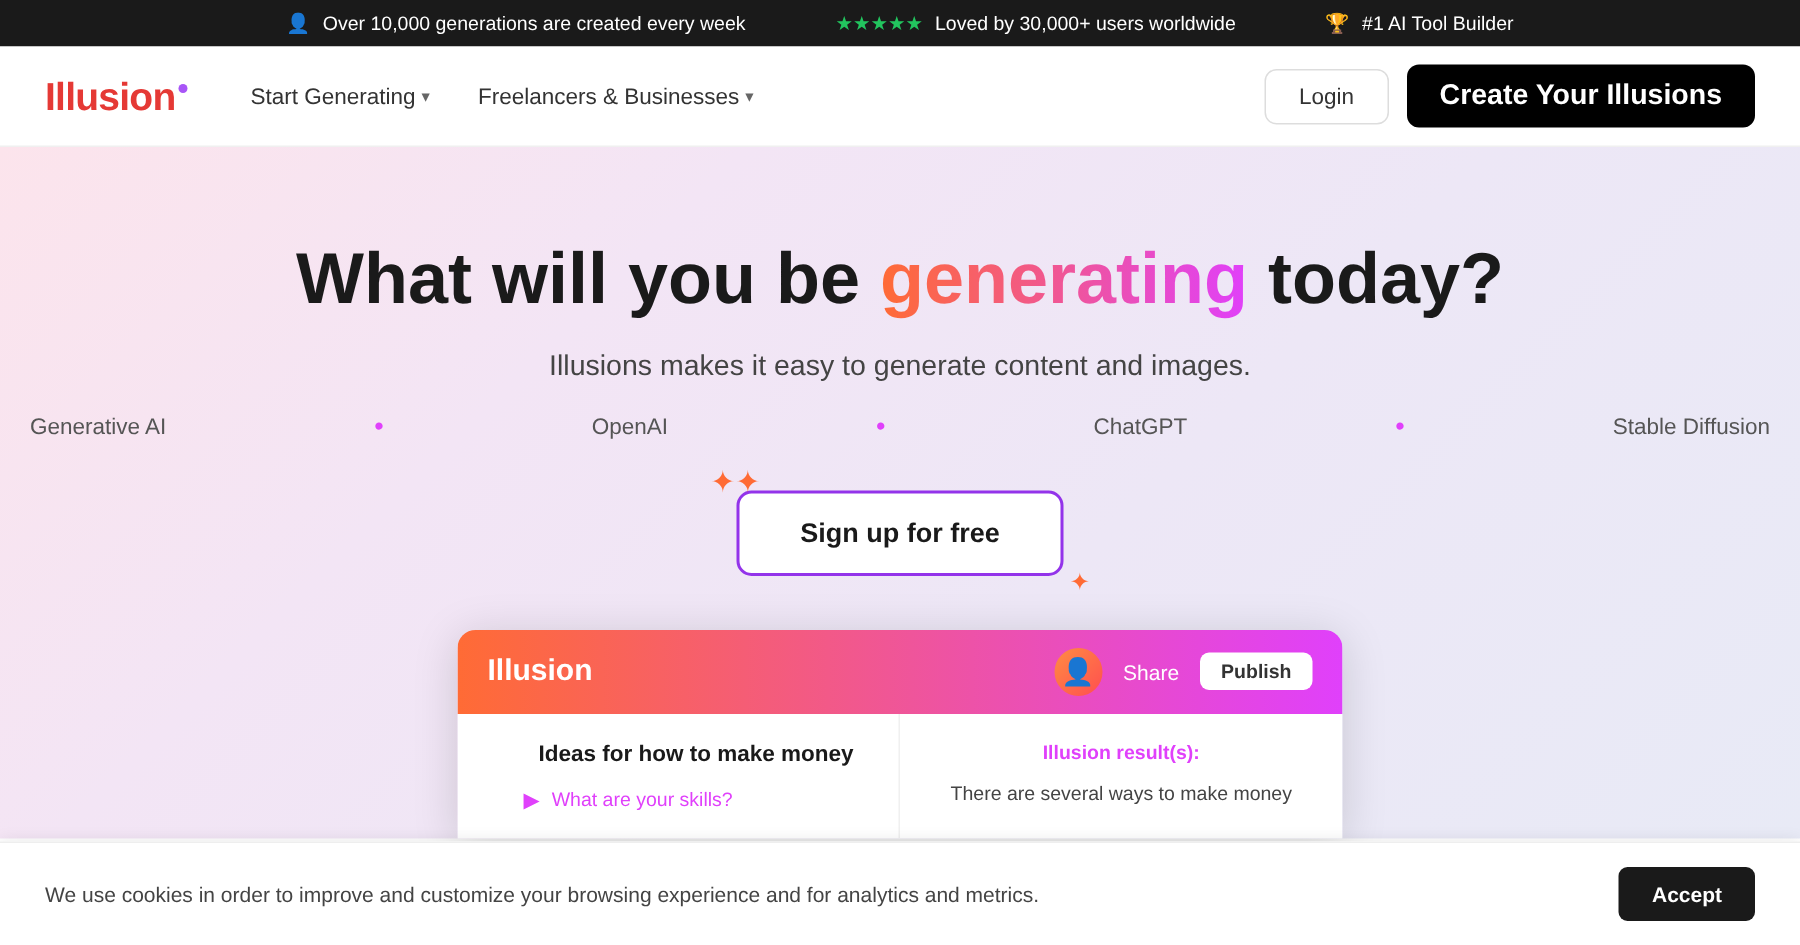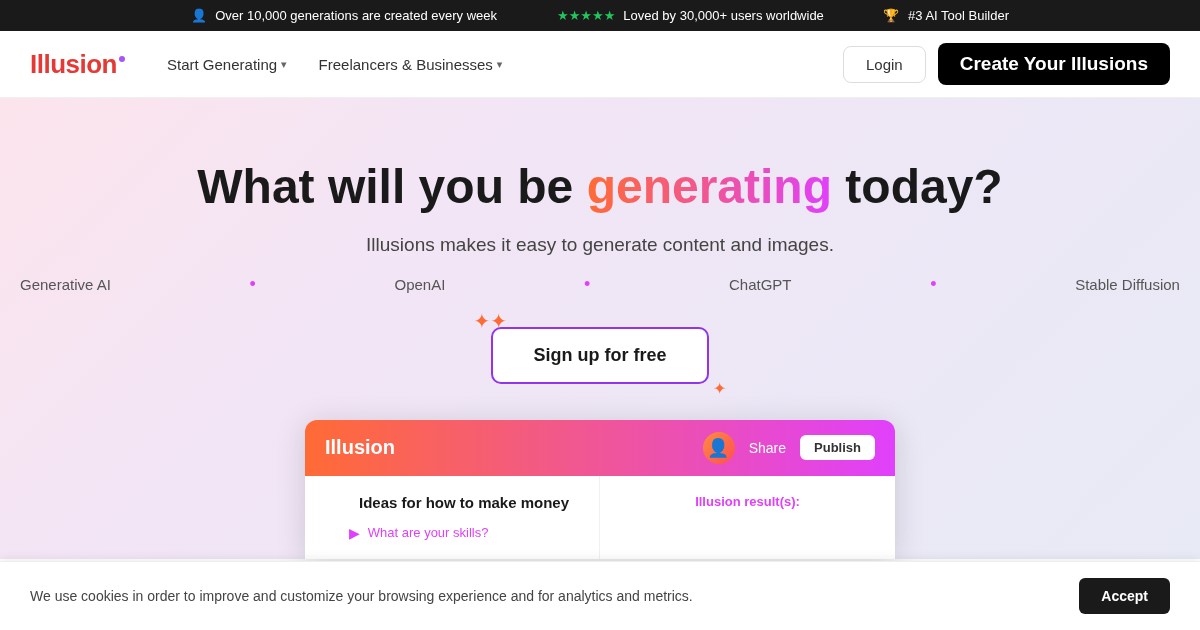--- a/index.html
+++ b/index.html
@@ -291,21 +291,21 @@
   <div class="banner-item">
     <span style="color:#22c55e;">👤</span>
     <span>Over 10,000 generations are created every week</span>
   </div>
   <div class="banner-item">
     <span class="star-green">★★★★★</span>
     <span>Loved by 30,000+ users worldwide</span>
   </div>
   <div class="banner-item">
     <span class="trophy-icon">🏆</span>
-    <span>#3 AI Tool Builder</span>
+    <span>#1 AI Tool Builder</span>
   </div>
 </div>
 
 <nav class="navbar">
   <div class="logo">
     <span>Illusion</span>
     <span class="logo-dot"></span>
   </div>
   <div class="nav-links">
     <div class="nav-item">
@@ -359,20 +359,21 @@
       <div class="app-card-body">
         <div class="app-left">
           <div class="app-question">Ideas for how to make money</div>
           <div class="app-sub-question">
             <span class="play-icon">▶</span>
             <span>What are your skills?</span>
           </div>
         </div>
         <div class="app-right">
           <div class="result-label">Illusion result(s):</div>
+          <div class="result-text">There are several ways to make money</div>
         </div>
       </div>
     </div>
   </div>
 </div>
 
 <div class="cookie-banner">
   <span>We use cookies in order to improve and customize your browsing experience and for analytics and metrics.</span>
   <button class="accept-btn">Accept</button>
 </div>

